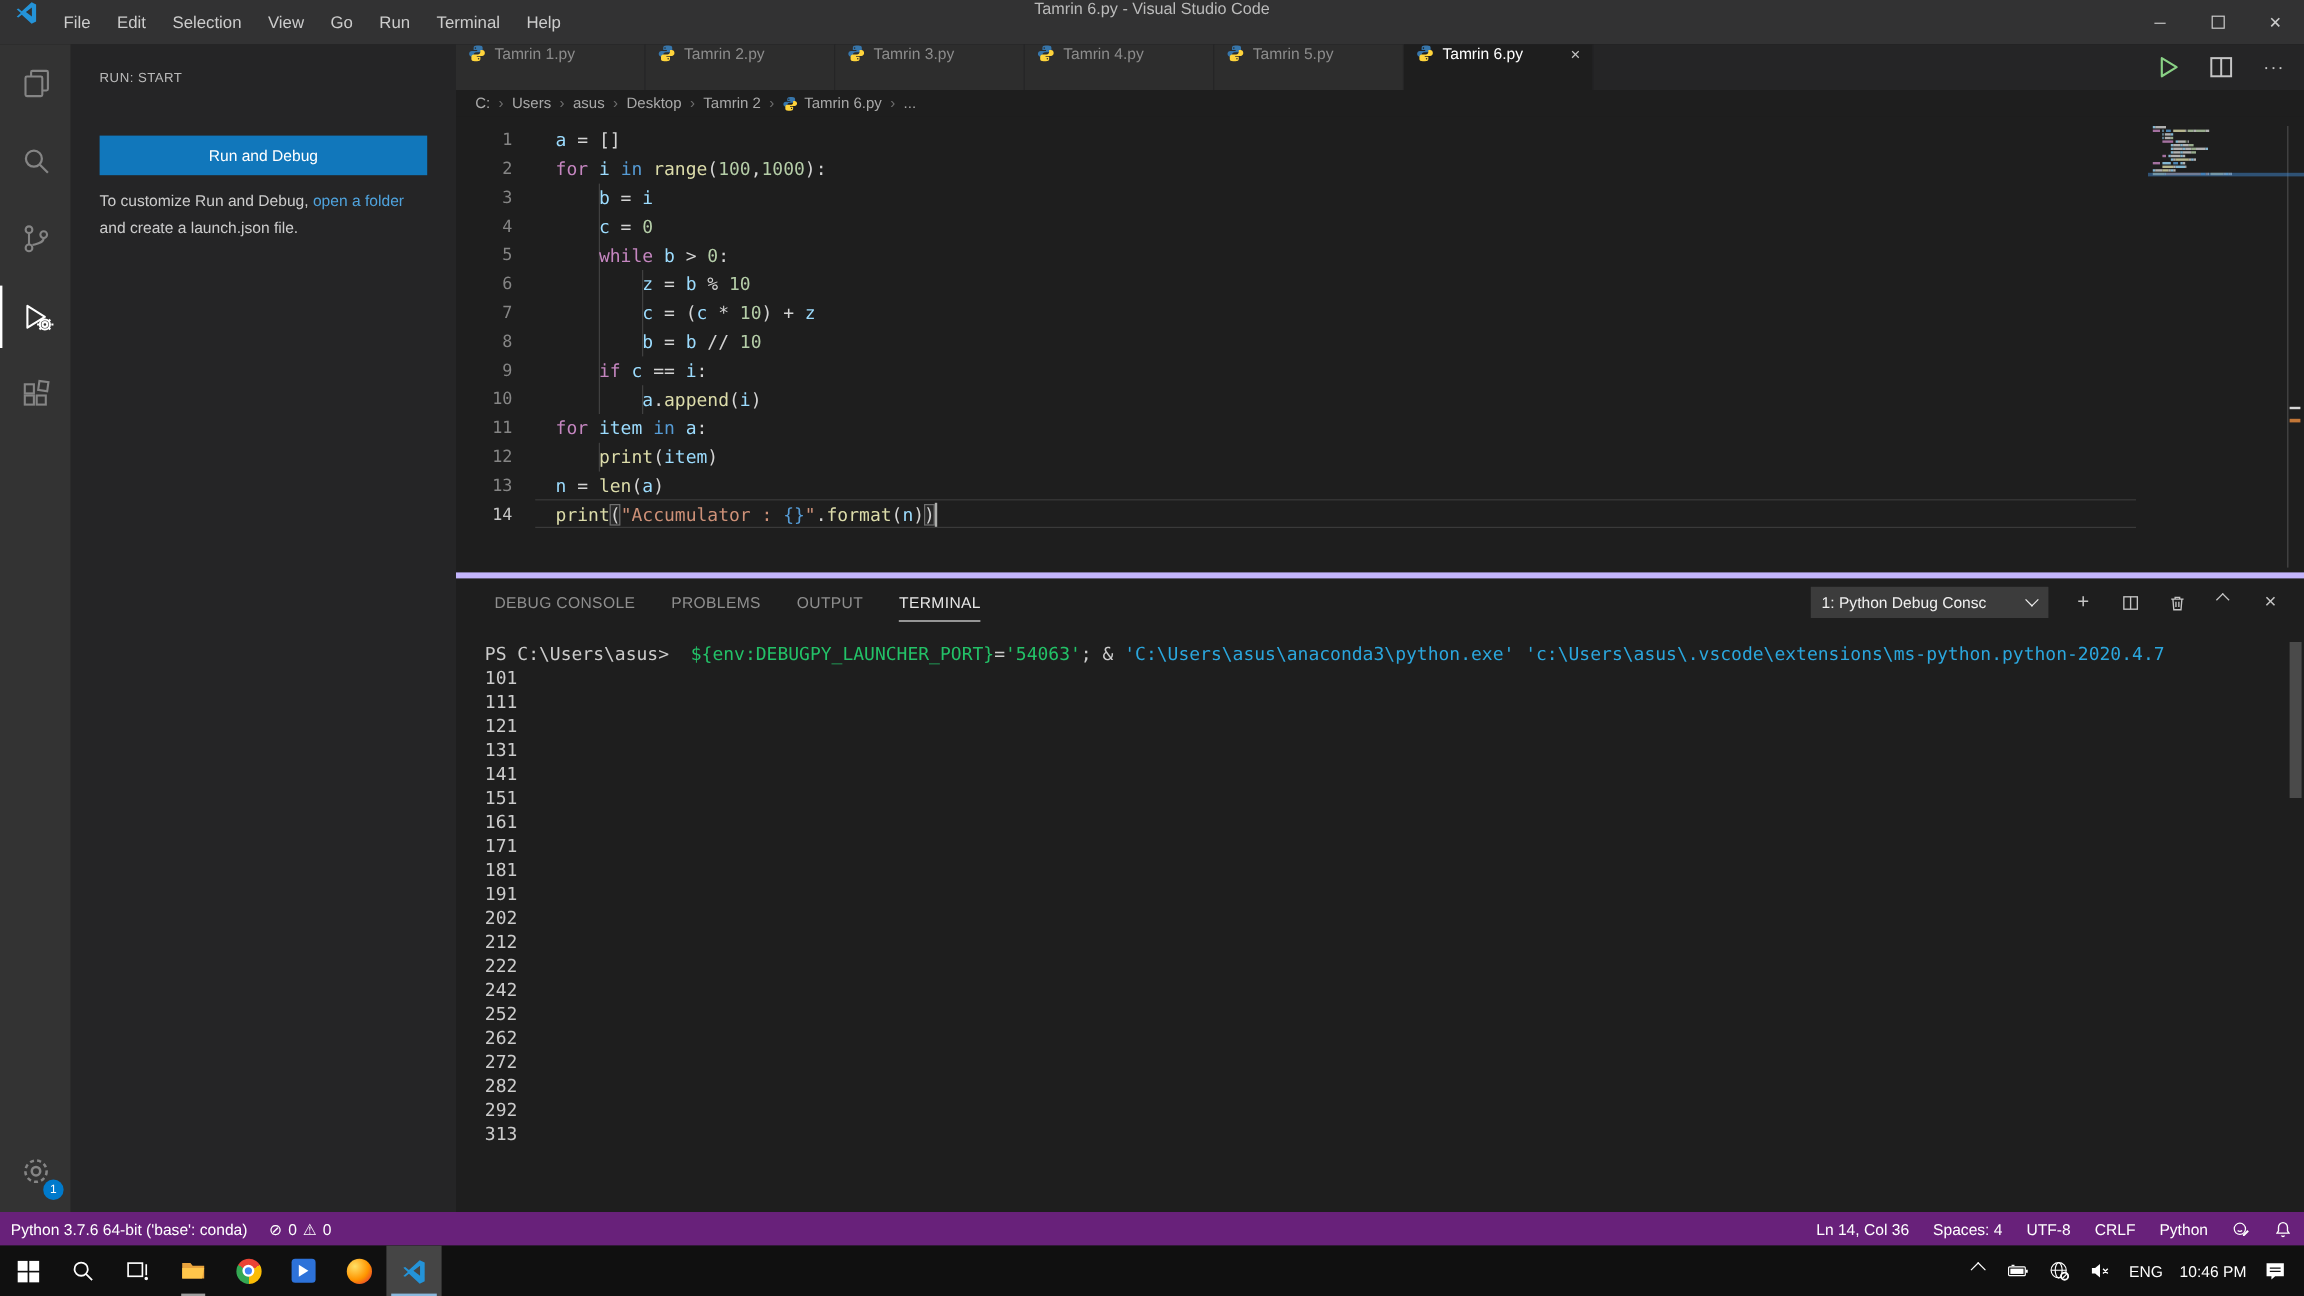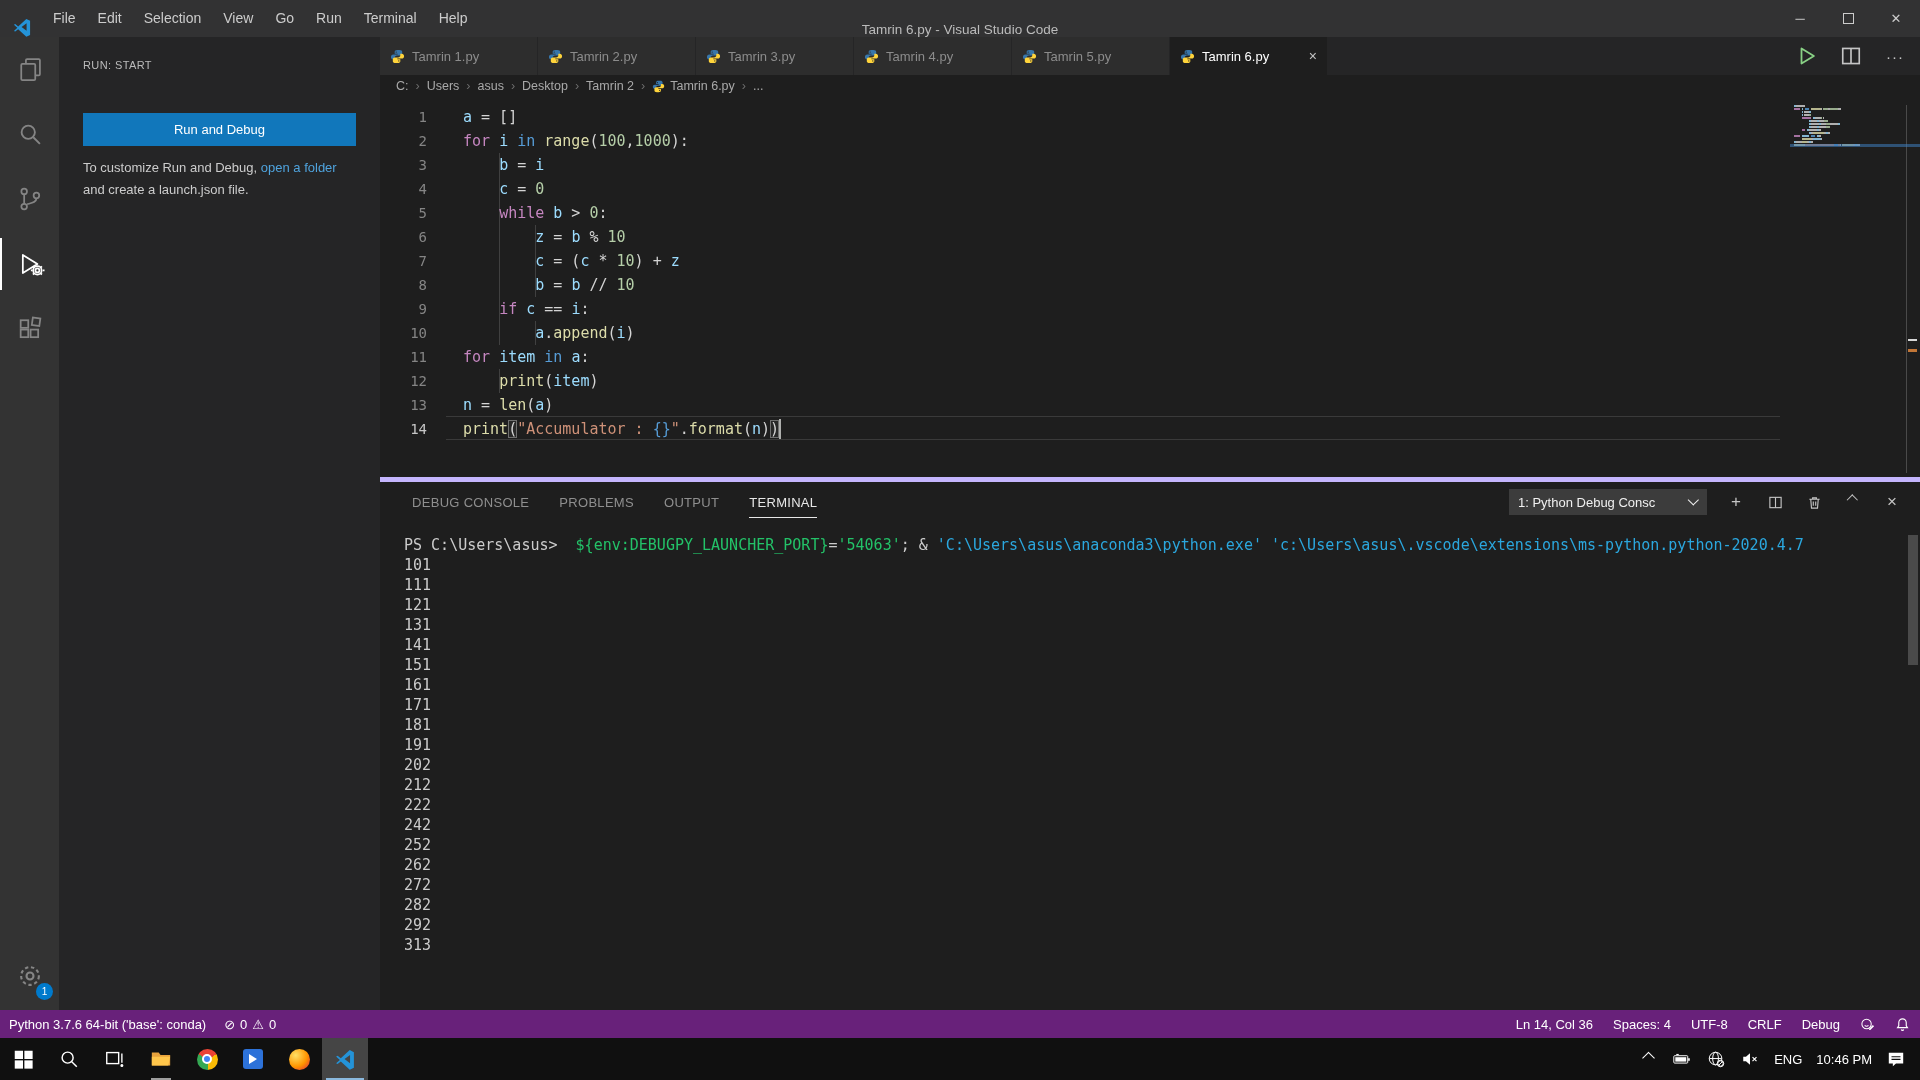--- a/index.html
+++ b/index.html
@@ -2,21 +2,21 @@
 <html style="--accent: #007ACC; --button: #1177BB; --link: #4FA3DD; --statusbar: #68217A; --run_green: #89D185; --tok-kw: #C586C0; --tok-kw2: #569CD6; --tok-var: #9CDCFE; --tok-num: #B5CEA8; --tok-fn: #DCDCAA; --tok-str: #CE9178; --tok-plain: #D4D4D4; --term-plain: #CCCCCC; --term-green: #23C268; --term-blue: #2BA7DE;"><head>
 <meta charset="utf-8">
 <style>
   * { margin:0; padding:0; box-sizing:border-box; }
   html,body { width:1920px; height:1080px; overflow:hidden; background:#1e1e1e;
               font-family:"Liberation Sans", sans-serif; }
   #app { position:relative; width:1920px; height:1080px; }
 
   
   .titlebar { position:absolute; left:0; top:0; width:100%; height:37px; background:#323233;
-              display:flex; align-items:flex-end; color:#cccccc; }
+              display:flex; align-items:flex-start; color:#cccccc; }
   .vs-logo { width:20px; height:20px; margin:0 10px 0 12px; display:flex; }
   .menubar { display:flex; }
   .menu-item { font-size:14px; padding:0 11px; line-height:37px; color:#cccccc; cursor:default; }
   .window-title { position:absolute; left:0; right:0; text-align:center; font-size:13.5px; color:#bbbbbb; pointer-events:none; }
   .win-controls { position:absolute; right:0; top:0; height:37px; display:flex; }
   .wc { width:48px; height:37px; display:flex; align-items:center; justify-content:center;
         font-size:13px; color:#cccccc; }
   .restore-box { width:11px; height:11px; border:1px solid #cccccc; display:block; }
 
   
@@ -37,21 +37,21 @@
              background:var(--button); color:#ffffff; font-size:13px; font-family:inherit; cursor:pointer; }
   .hint { position:absolute; left:24px; top:120px; width:275px; font-size:13px; line-height:22px; color:#cccccc; }
   .hint a { color:var(--link); text-decoration:none; cursor:pointer; }
 
   .editor-group { position:absolute; left:380px; top:0; right:0; height:100%; background:#1e1e1e; }
 
   
   .tabbar { position:absolute; left:0; top:0; right:0; height:38px; background:#252526; display:flex; }
   .tabs { display:flex; height:38px; }
   .tab { width:158px; height:38px; background:#2d2d2d; border-right:1px solid #252526; display:flex;
-         align-items:center; padding:0 10px; font-size:13px; color:#8c8c8c; cursor:pointer; }
+         padding:0 10px; font-size:13px; color:#8c8c8c; cursor:pointer; }
   .tab.active { background:#1e1e1e; color:#ffffff; }
   .tab svg { width:15px; height:15px; margin-right:7px; flex:none; }
   .tab .close { margin-left:auto; font-size:14px; color:#c5c5c5; }
   .editor-actions { position:absolute; right:14px; top:0; height:38px; display:flex; align-items:center; gap:22px; }
   .editor-actions span { display:flex; align-items:center; justify-content:center; width:22px; height:22px; cursor:pointer; }
   .dots { color:#c5c5c5; font-size:15px; letter-spacing:1px; }
 
   
   .breadcrumbs { position:absolute; left:0; top:38px; right:0; height:22px; display:flex; align-items:center;
                  padding-left:16px; font-size:12.5px; color:#a9a9a9; background:#1e1e1e; }
@@ -489,21 +489,21 @@
         <span>0</span>
         <span class="sb-ico">⚠</span>
         <span>0</span>
       </span>
     </div>
     <div class="sb-right">
       <span class="sb-item">Ln 14, Col 36</span>
       <span class="sb-item">Spaces: 4</span>
       <span class="sb-item">UTF-8</span>
       <span class="sb-item">CRLF</span>
-      <span class="sb-item">Debug</span>
+      <span class="sb-item">Python</span>
       <span class="sb-item">
         <svg viewBox="0 0 16 16" fill="none" stroke="#ffffff" stroke-width="1.1">
             <circle cx="7" cy="7.5" r="5"></circle>
             <path d="M5.2 6.3h.01M8.8 6.3h.01" stroke-width="1.8"></path>
             <path d="M5 9c1 1.1 3 1.1 4 0"></path>
             <path d="M11 13.8l4-4-1.3-1.3-4 4v1.3z" fill="#ffffff" stroke="none"></path>
           </svg>
       </span>
       <span class="sb-item">
         <svg viewBox="0 0 16 16" fill="none" stroke="#ffffff" stroke-width="1.2">

